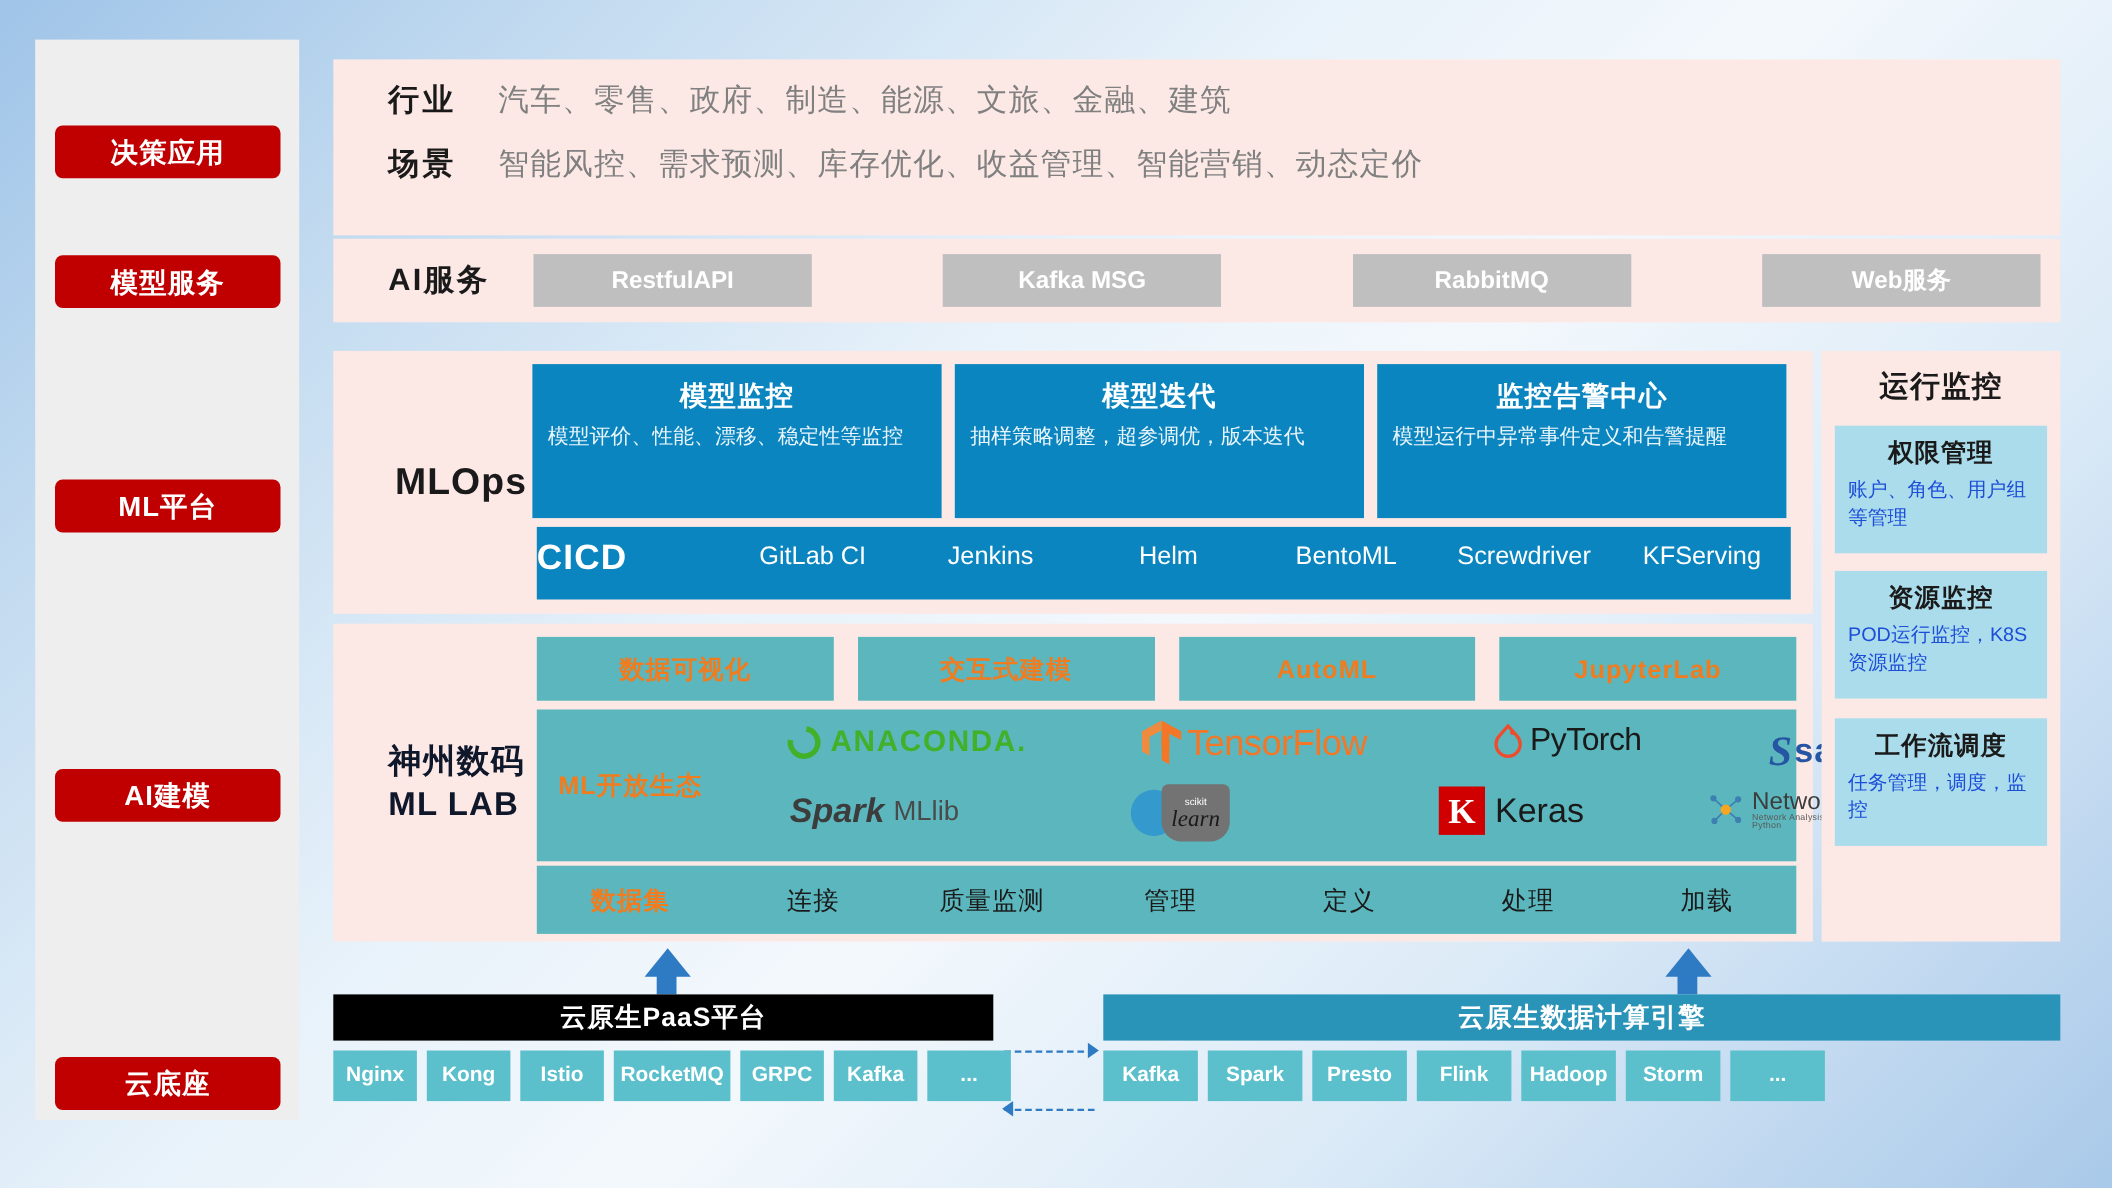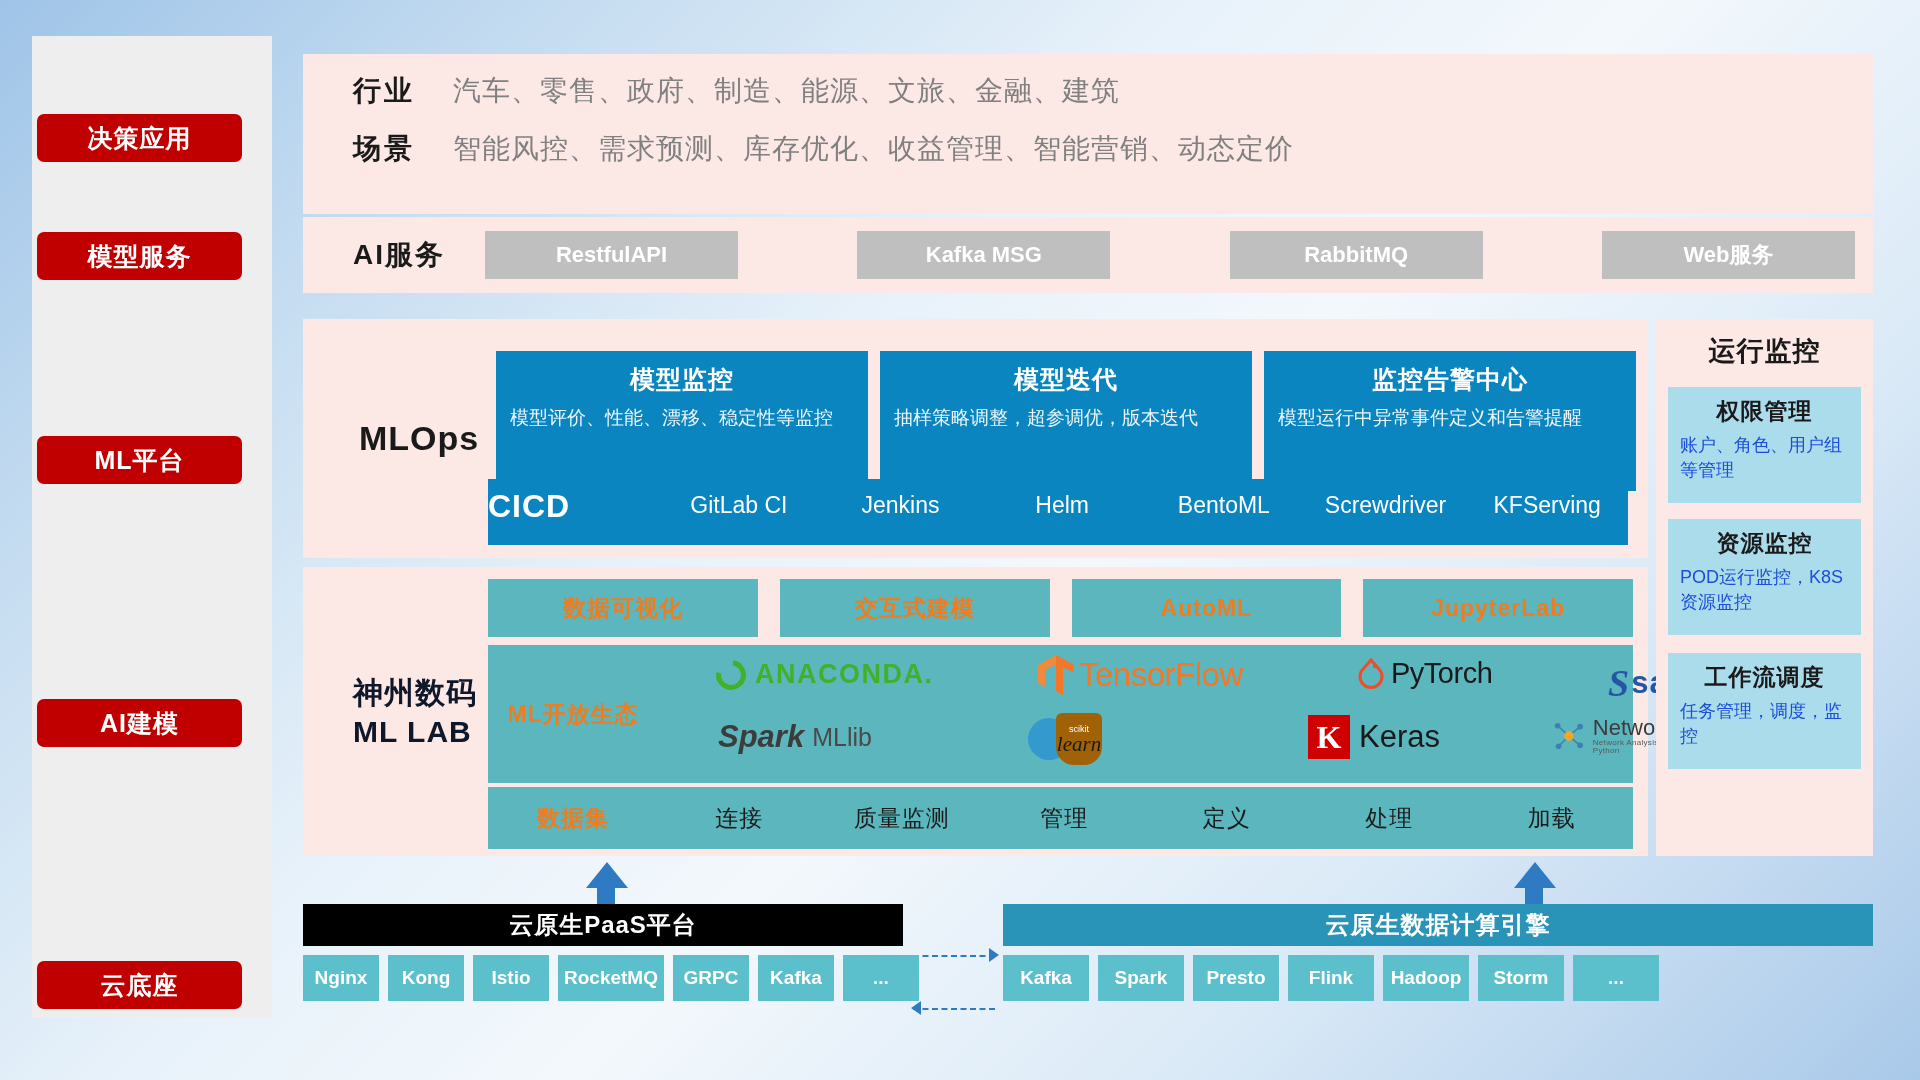--- a/index.html
+++ b/index.html
@@ -12,21 +12,21 @@
   }
   .stage { position: absolute; left: 0; top: 0; width: 1920px; height: 1080px; }
 
   
   .left-rail {
     position: absolute; left: 32px; top: 36px;
     width: 240px; height: 982px;
     background: #eeeeee;
   }
   .rail-btn {
-    position: absolute; left: 5px; width: 205px; height: 48px;
+    position: absolute; left: 18px; width: 205px; height: 48px;
     background: #c00000; border-radius: 7px;
     color: #ffffff; font-size: 25px; font-weight: bold;
     display: flex; align-items: center; justify-content: center;
     letter-spacing: 1px;
   }
   .rail-0 { top: 78px; }
   .rail-1 { top: 196px; }
   .rail-2 { top: 400px; }
   .rail-3 { top: 663px; }
   .rail-4 { top: 925px; }
@@ -63,22 +63,22 @@
   }
 
   
   .row-mlops { left: 0; top: 319px; width: 1345px; height: 239px; }
   .mlops-label {
     position: absolute; left: 56px; top: 0; height: 239px;
     display: flex; align-items: center;
     font-size: 34px; font-weight: bold; color: #1a1a1a; letter-spacing: 1px;
   }
   .mlops-cards {
-    position: absolute; left: 193px; top: 12px; width: 1140px; height: 140px;
-    display: flex; gap: 12px; margin-top: 20px;
+    position: absolute; left: 181px; top: 12px; width: 1140px; height: 140px;
+    display: flex; gap: 12px;
   }
   .mlops-card {
     flex: 1; background: #0a85bf; padding: 12px 14px 10px 14px;
     display: flex; flex-direction: column;
   }
   .mlops-card h4 {
     font-size: 25px; font-weight: bold; color: #ffffff;
     text-align: center; margin-bottom: 9px; letter-spacing: 1px;
   }
   .mlops-card p {
@@ -168,21 +168,21 @@
   }
   .ico-keras {
     width: 42px; height: 44px; background: #d00000; color: #ffffff;
     font-size: 32px; font-weight: bold; display: flex; align-items: center;
     justify-content: center; font-family: "Liberation Serif", serif;
   }
   .ico-sklearn-blue {
     width: 42px; height: 42px; background: #3499cd; border-radius: 50%;
   }
   .ico-sklearn-org {
-    width: 46px; height: 52px; background: #a16207; border-radius: 6px 6px 18px 18px;
+    width: 62px; height: 52px; background: #737373; border-radius: 6px 6px 18px 18px;
     margin-left: -14px; display: flex; flex-direction: column;
     align-items: center; justify-content: center;
   }
   .ico-sklearn-org span.s1 { font-size: 9px; color: #ffffff; }
   .ico-sklearn-org span.s2 {
     font-size: 21px; color: #1a1a1a; font-style: italic;
     font-family: "Liberation Serif", serif; line-height: 1;
   }
   .ico-netx { width: 34px; height: 34px; margin-right: 2px; }
 

